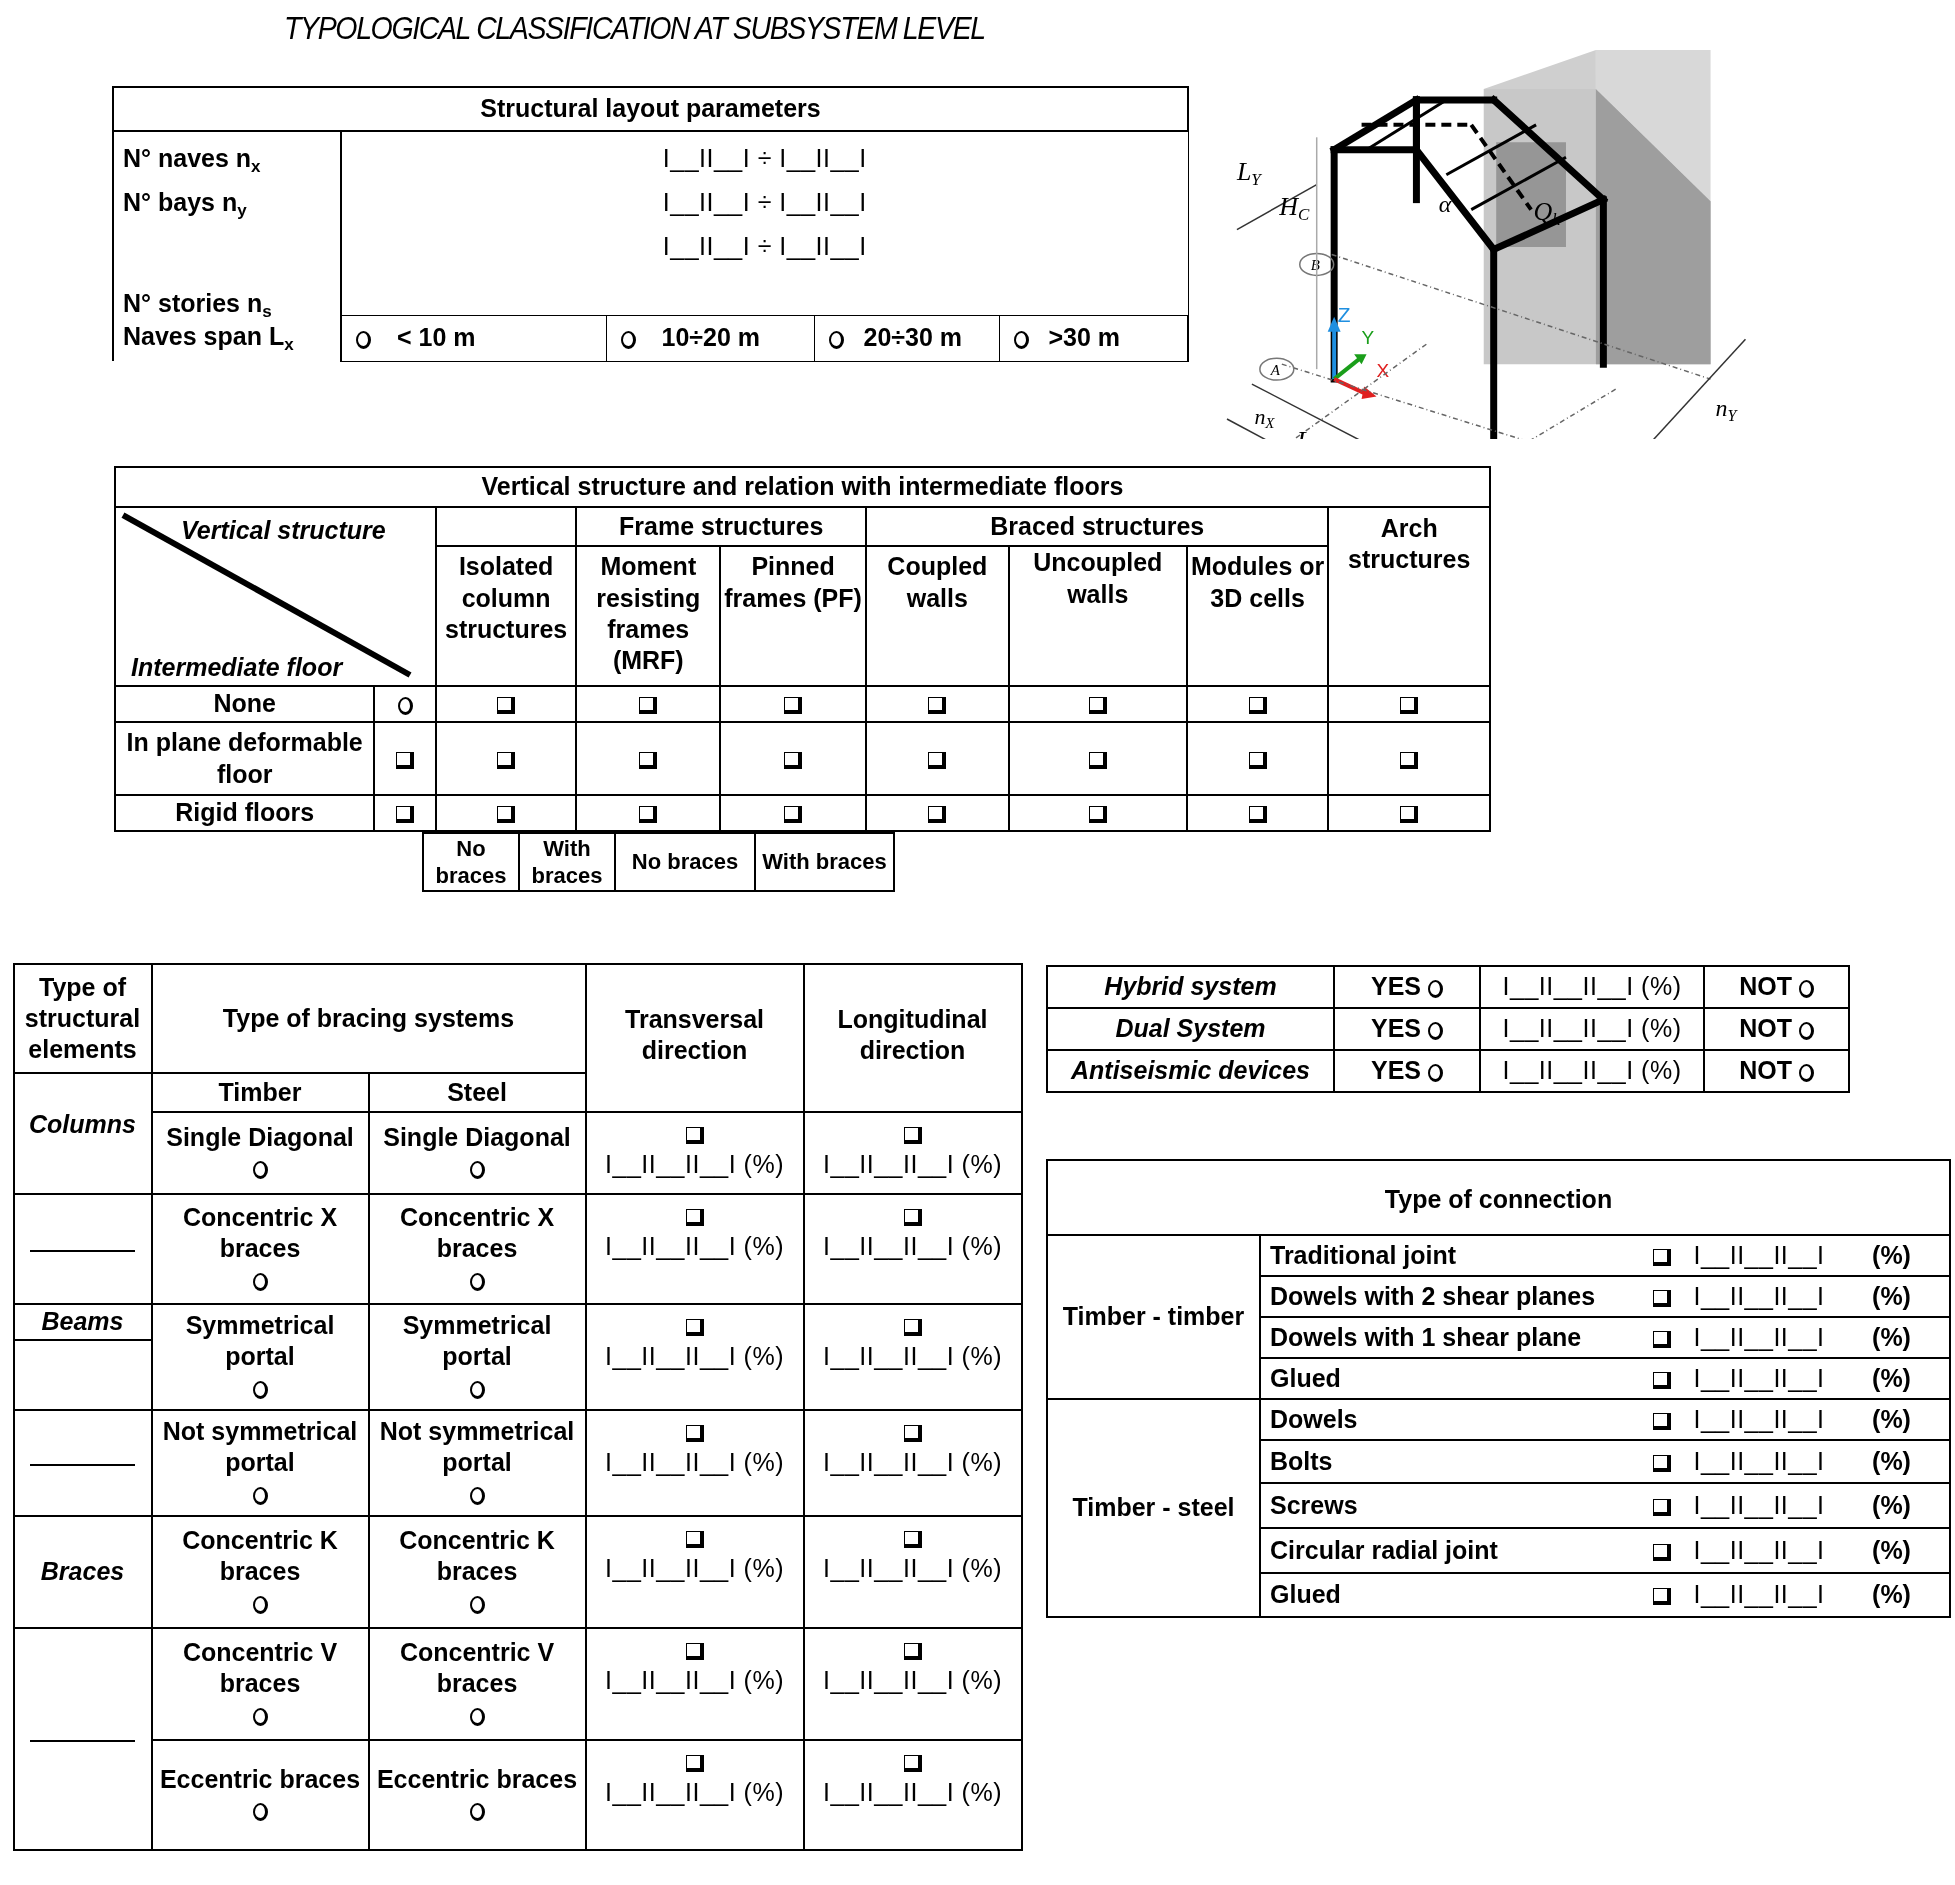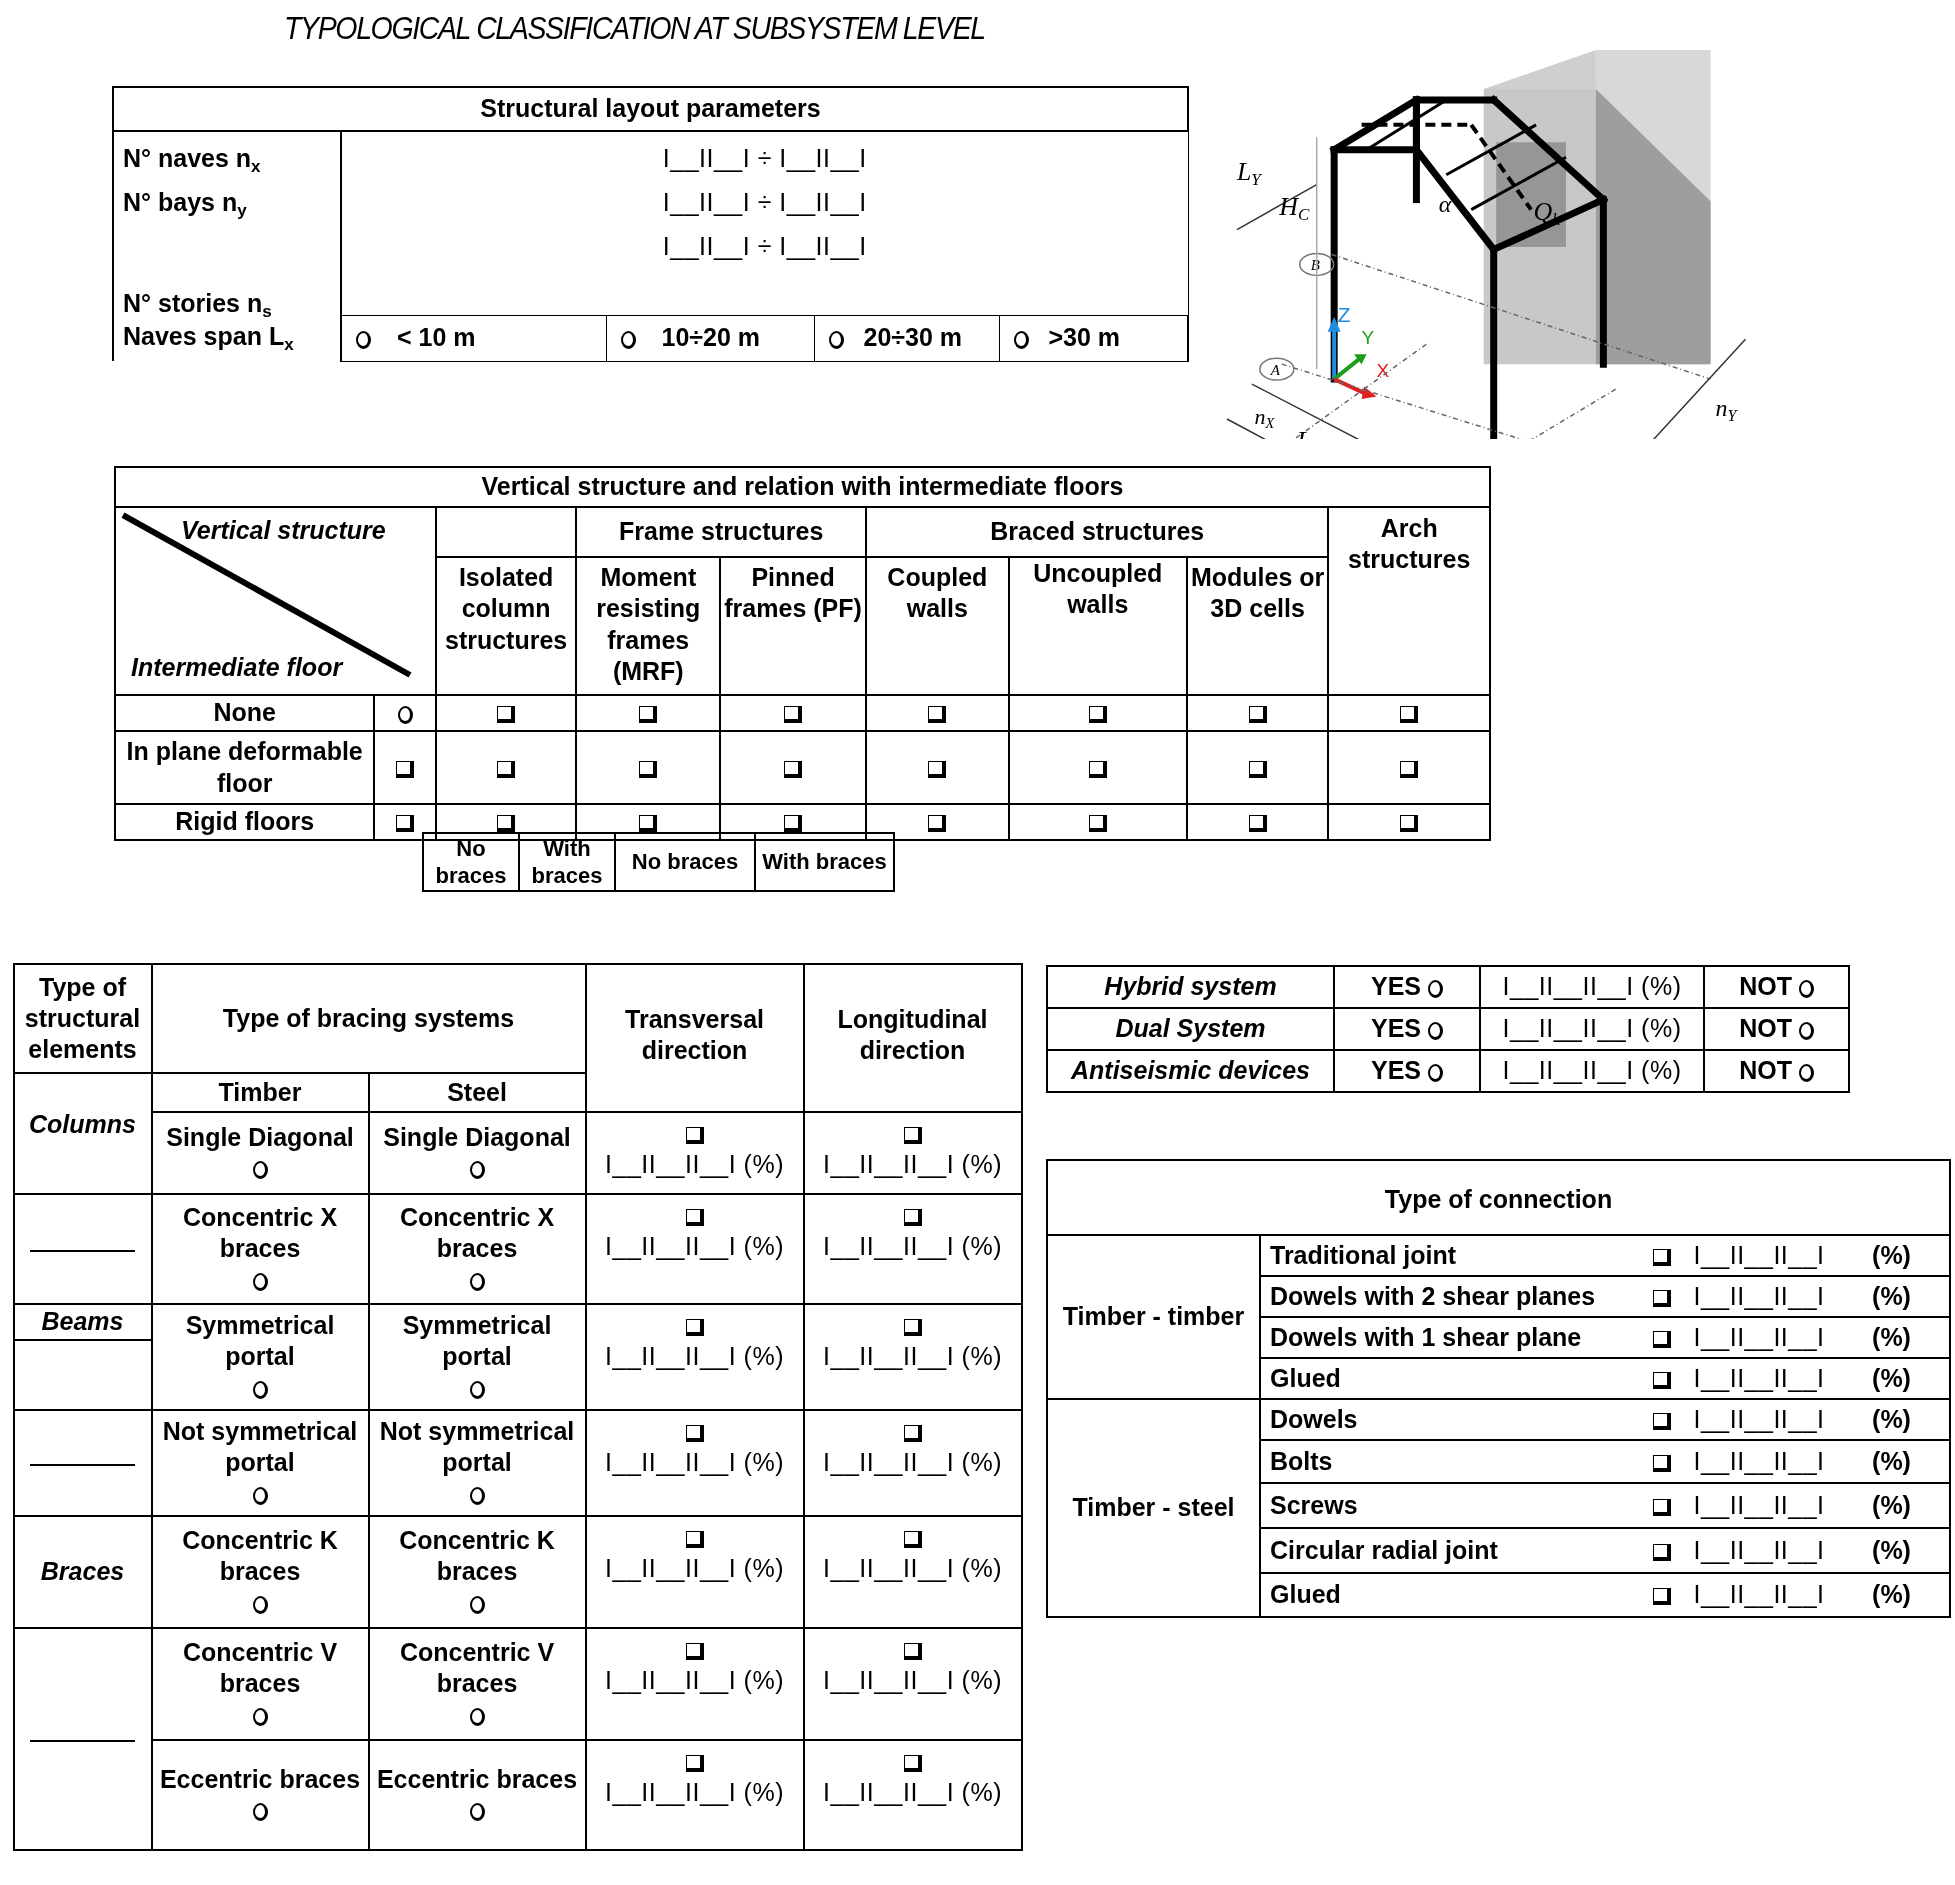--- a/index.html
+++ b/index.html
@@ -18,21 +18,21 @@
            border-radius:50%; border-right-width:3.5px; border-bottom-width:3px; vertical-align:middle; box-sizing:border-box; }
   .chk { display:inline-block; width:18px; height:17px; border:1.5px solid #000;
          border-right-width:4px; border-bottom-width:4px; vertical-align:middle; box-sizing:border-box; }
   .digits { display:inline-block; font-weight:normal; letter-spacing:0.5px; white-space:nowrap; }
   .sub { font-size:17px; vertical-align:-5px; }
   .opt { text-align:left; padding-left:14px; white-space:nowrap; }
   .opt .radio { margin-right:26px; }
   .diag { position:relative; }
   .diag svg { position:absolute; left:0; top:0; }
   .diag .vs { position:absolute; left:65px; top:7px; font-style:italic; }
-  .diag .if { position:absolute; left:15px; bottom:11px; font-style:italic; }
+  .diag .if { position:absolute; left:15px; bottom:2px; font-style:italic; }
   .dash { display:inline-block; width:105px; border-top:2.5px solid #000; vertical-align:middle; }
   .small td { font-size:22px; }
 </style>
 </head>
 <body>
 
 <div class="abs title">TYPOLOGICAL CLASSIFICATION AT SUBSYSTEM LEVEL</div>
 
 <table style="left:112px; top:86px; width:1076px;">
   <colgroup>
@@ -151,21 +151,21 @@
       <col style="width:140px">
       <col style="width:137px">
       <col style="width:171px">
       <col style="width:136px">
       <col style="width:155px">
   </colgroup>
   <tbody>
       <tr style="height:40px">
     <td colspan="9">Vertical structure and relation with intermediate floors</td>
   </tr>
-  <tr style="height:50px">
+  <tr style="height:39px">
     <td colspan="2" rowspan="2" class="diag" style="height:177px;">
       <svg width="308" height="177" viewBox="0 0 618 355">
             <line x1="14" y1="14" x2="590" y2="335" stroke="#000" stroke-width="12"></line>
           </svg>
       <span class="vs">Vertical structure</span>
       <span class="if">Intermediate floor</span>
     </td>
     <td style="border-bottom-width:1.5px"></td>
     <td colspan="2">Frame structures</td>
     <td colspan="3">Braced structures</td>

